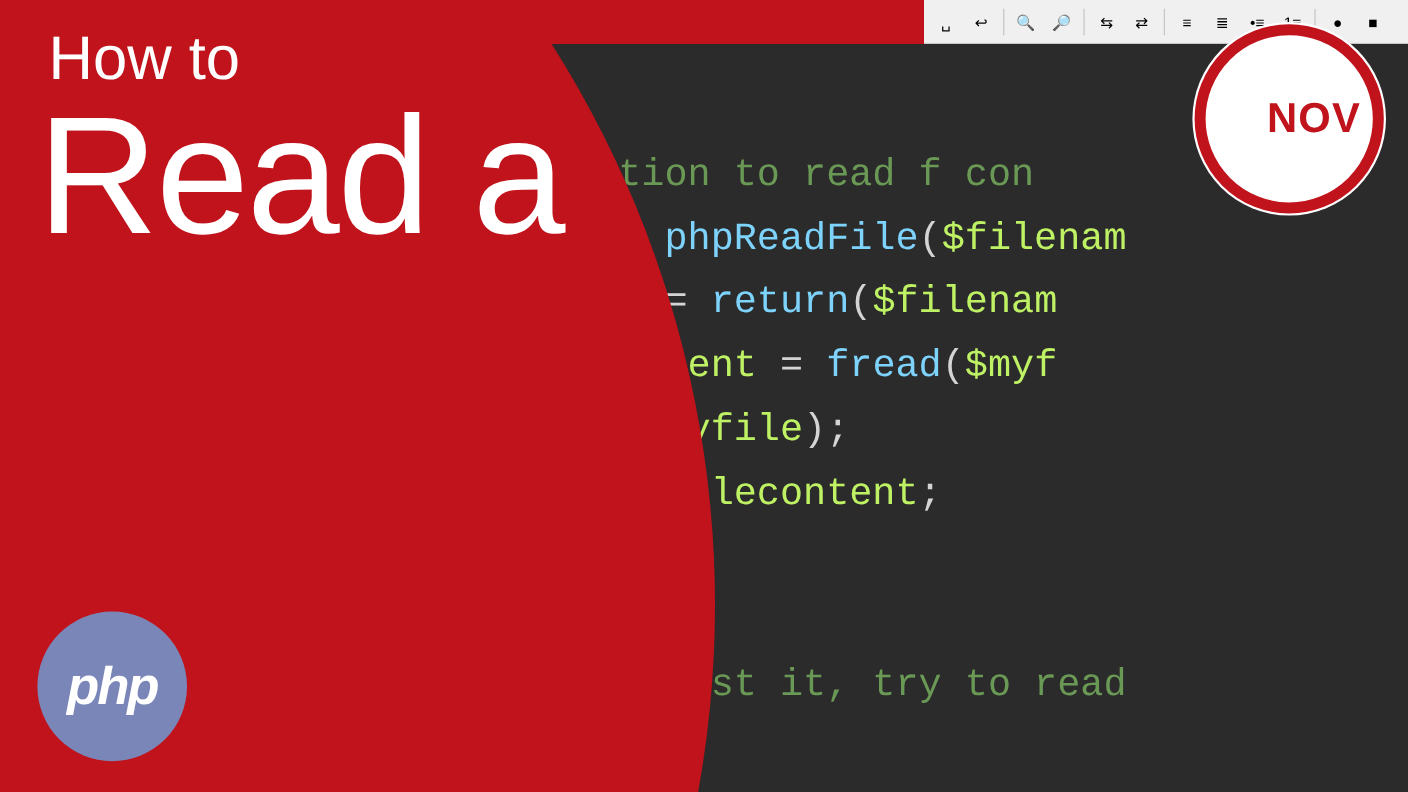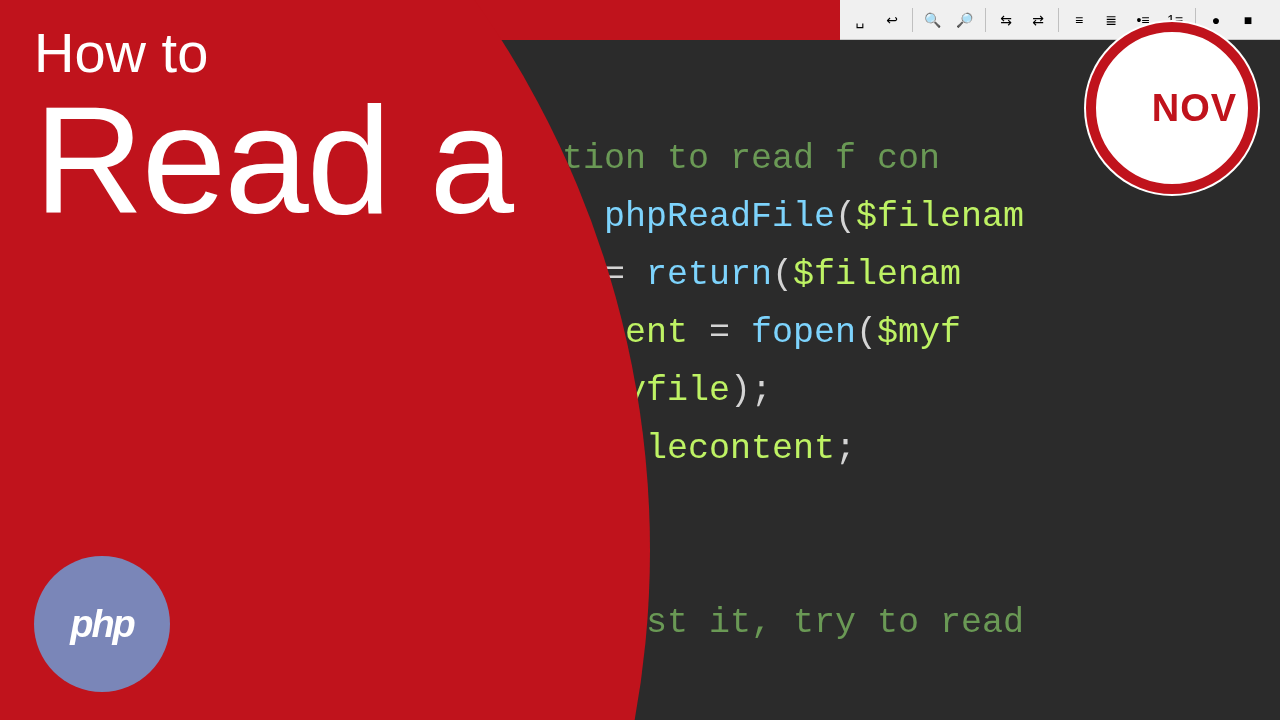--- a/index.html
+++ b/index.html
@@ -44,31 +44,31 @@
   
   .curve {
     position: absolute; top: -400px; left: -1250px; width: 1900px; height: 1900px;
     border-radius: 50%; background: #c0131c; z-index: 5;
   }
 
   
   .title {
     position: absolute; top: 20px; left: 34px; z-index: 10; color: #fff;
   }
-  .title .t1 { font-size: 56px; font-weight: 400; }
+  .title .t1 { font-size: 56px; font-weight: 400; margin-left: 10px; }
   .title .t2 { font-size: 152px; font-weight: 400; line-height: 0.92; letter-spacing: -2px; margin-top: 6px;}
   .title .t3 { font-size: 40px; font-weight: 400; margin-top: 14px;}
 
   
   .php-badge {
     position: absolute; left: 34px; bottom: 28px; width: 136px; height: 136px;
     border-radius: 50%; background: #7a86b8; display: flex; align-items:center;
     justify-content:center; z-index: 10;
   }
-  .php-badge span { color:#fff; font-weight:700; font-size:38px; font-style: italic; letter-spacing:-2px; }
+  .php-badge span { color:#fff; font-weight:700; font-size:48px; font-style: italic; letter-spacing:-2px; }
 
   
   .date-badge {
     position: absolute; right: 22px; top: 22px; width: 172px; height: 172px;
     border-radius: 50%; background:#fff; border: 10px solid #c0131c;
     display:flex; flex-direction:column; align-items:center; justify-content:center;
     z-index: 20; box-shadow: 0 0 0 2px #fff;
   }
   .date-badge .dnum { color:#c0131c; font-size: 86px; font-weight:800; line-height:0.8; }
   .date-badge .dmon { color:#c0131c; font-size: 38px; font-weight:800; letter-spacing:1px;margin-left:45px;}
@@ -106,21 +106,21 @@
         <div class="ln">7</div>
         <div class="ln">8</div>
         <div class="ln">9</div>
         <div class="ln">10</div>
         <div class="ln">11</div>
       </div>
     <div class="code">
         <div class="cline"><span class="c-comment">A function to read f</span><span class="c-comment">     con</span></div>
         <div class="cline"><span class="c-keyword">unction </span><span class="c-func">phpReadFile</span><span class="c-punc">(</span><span class="c-var">$filenam</span></div>
         <div class="cline"><span class="c-var">  $myfile</span><span class="c-op"> = </span><span class="c-func">return</span><span class="c-punc">(</span><span class="c-var">$filenam</span></div>
-        <div class="cline"><span class="c-var">  $filecontent</span><span class="c-op"> = </span><span class="c-func">fopen</span><span class="c-punc">(</span><span class="c-var">$myf</span></div>
+        <div class="cline"><span class="c-var">  $filecontent</span><span class="c-op"> = </span><span class="c-func">fread</span><span class="c-punc">(</span><span class="c-var">$myf</span></div>
         <div class="cline"><span class="c-default">    </span><span class="c-func">fclose</span><span class="c-punc">(</span><span class="c-var">$myfile</span><span class="c-punc">);</span></div>
         <div class="cline"><span class="c-default">    </span><span class="c-keyword">return </span><span class="c-var">$filecontent</span><span class="c-punc">;</span></div>
         <div class="cline"><span class="c-punc">}</span></div>
         <div class="cline"><span class="c-default"> </span></div>
         <div class="cline"><span class="c-comment">//Let's test it, try to read </span></div>
       </div>
   </div>
 
   <div class="curve"></div>
 

